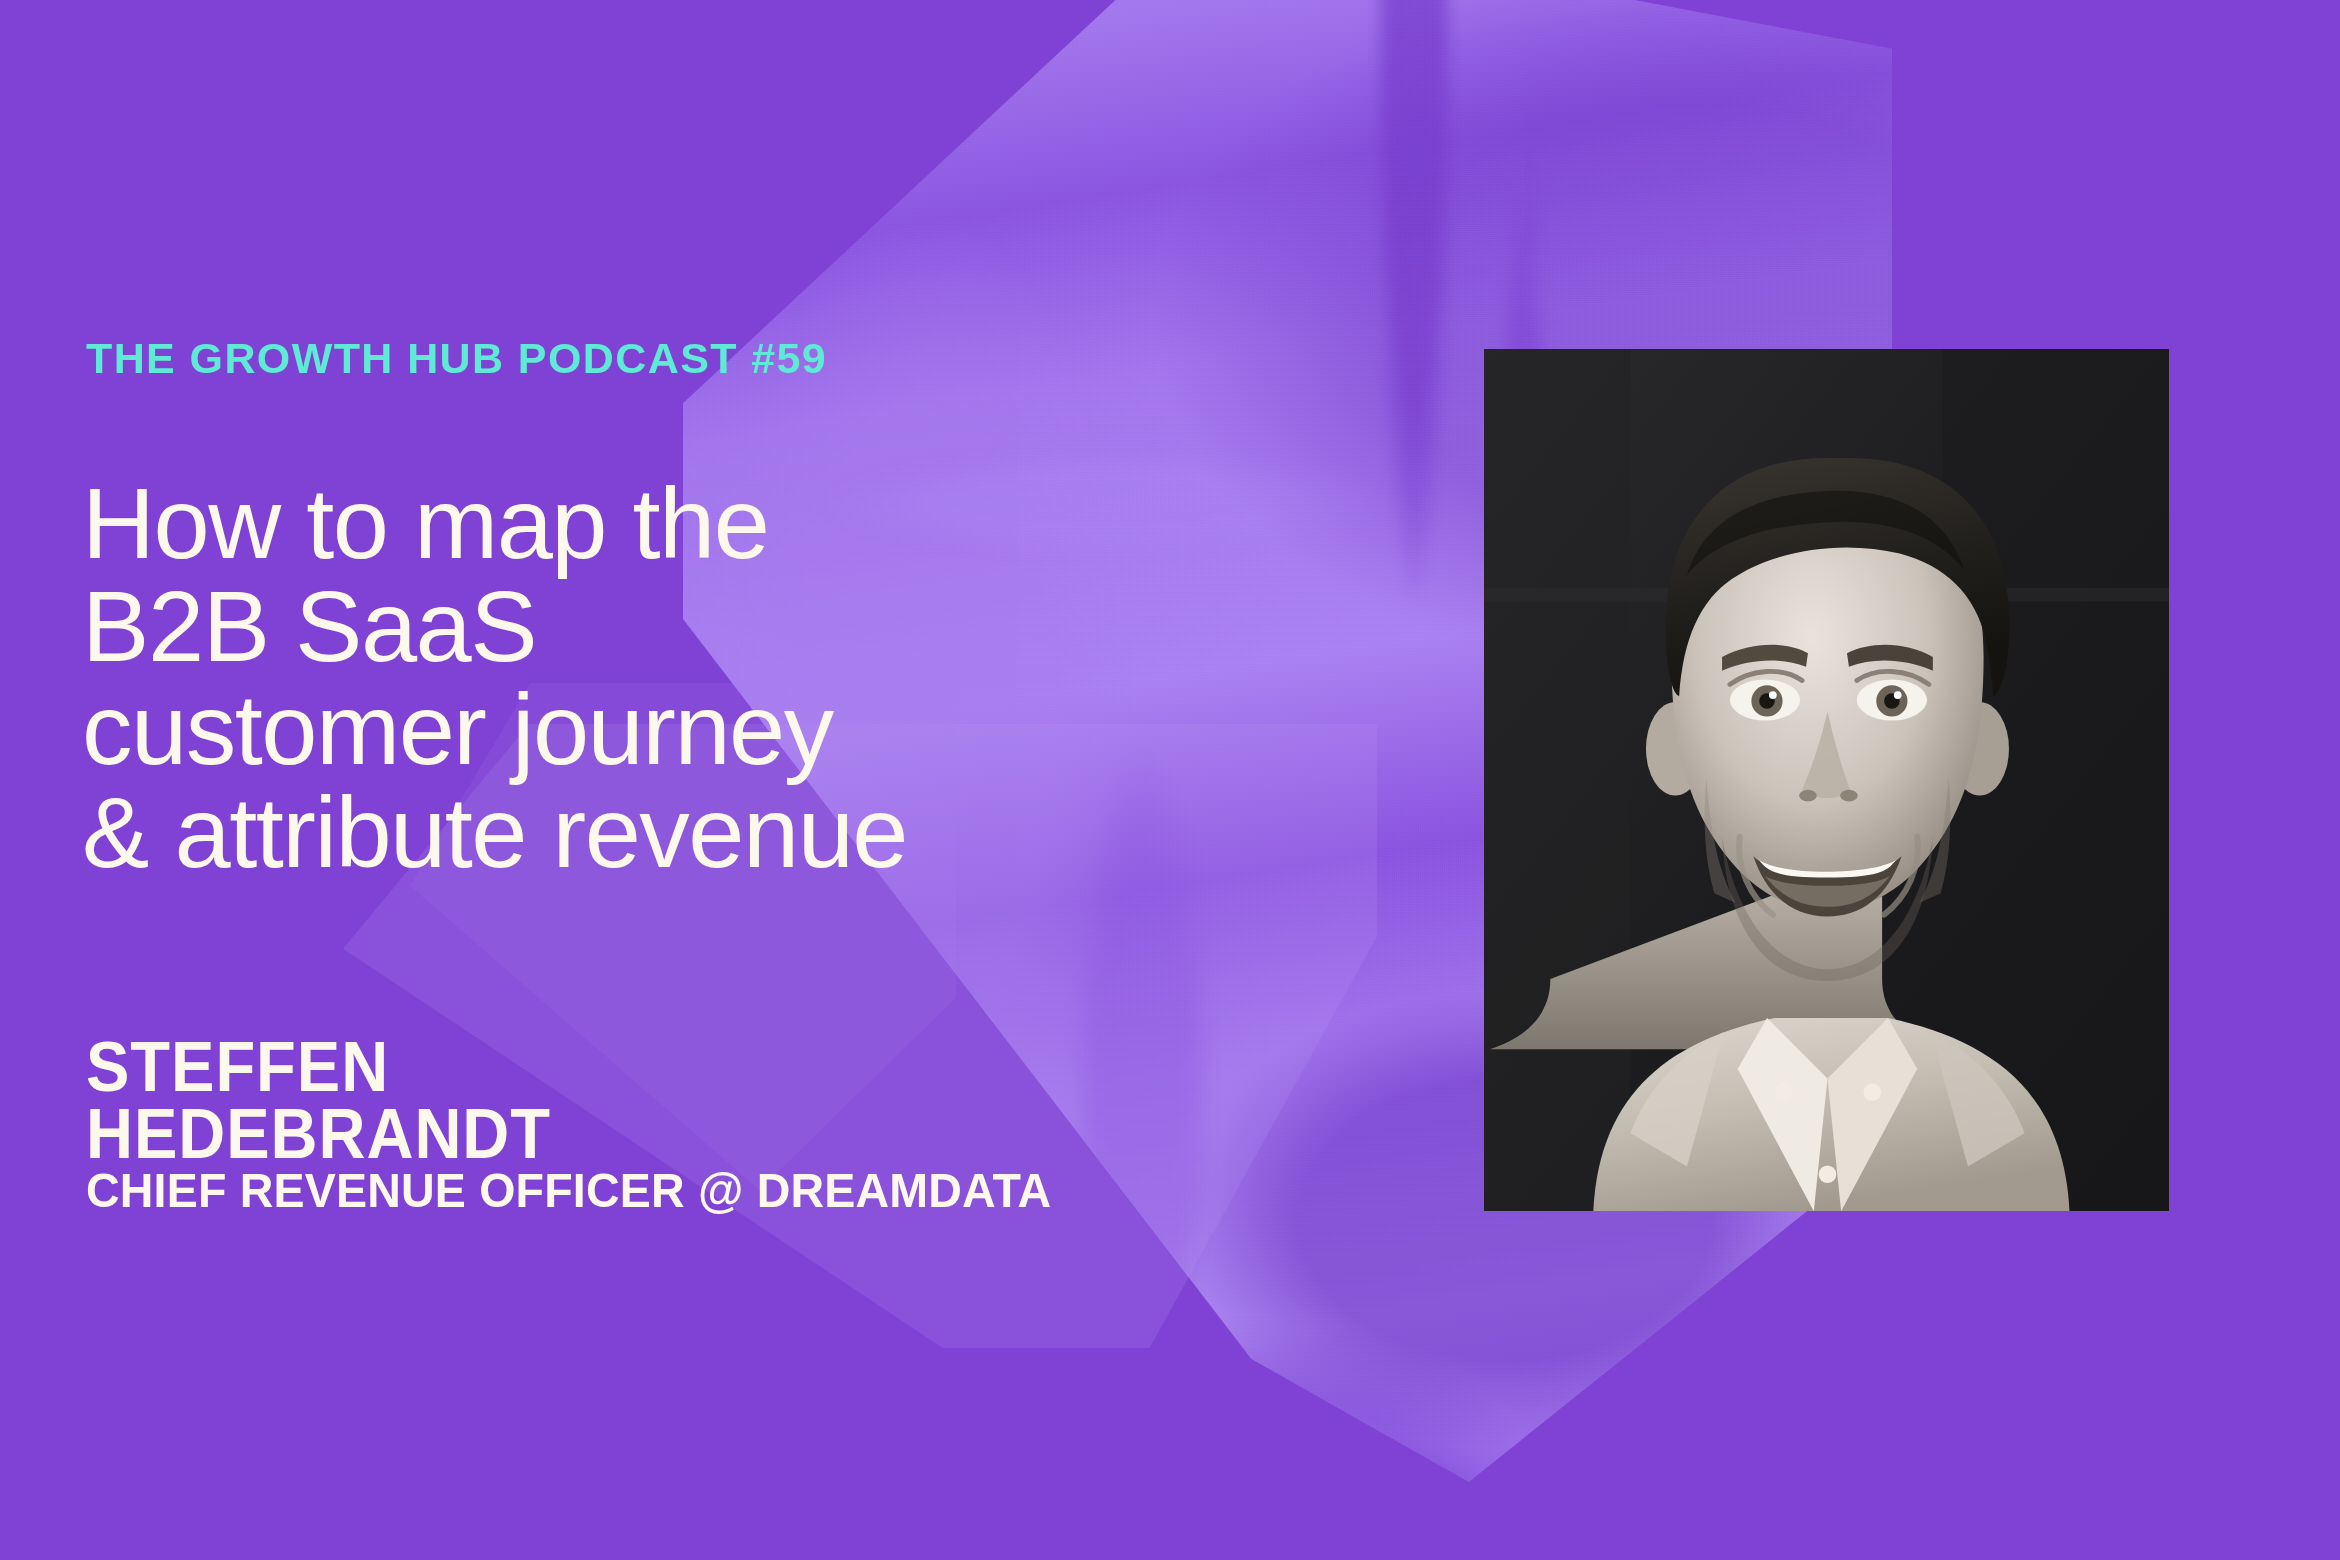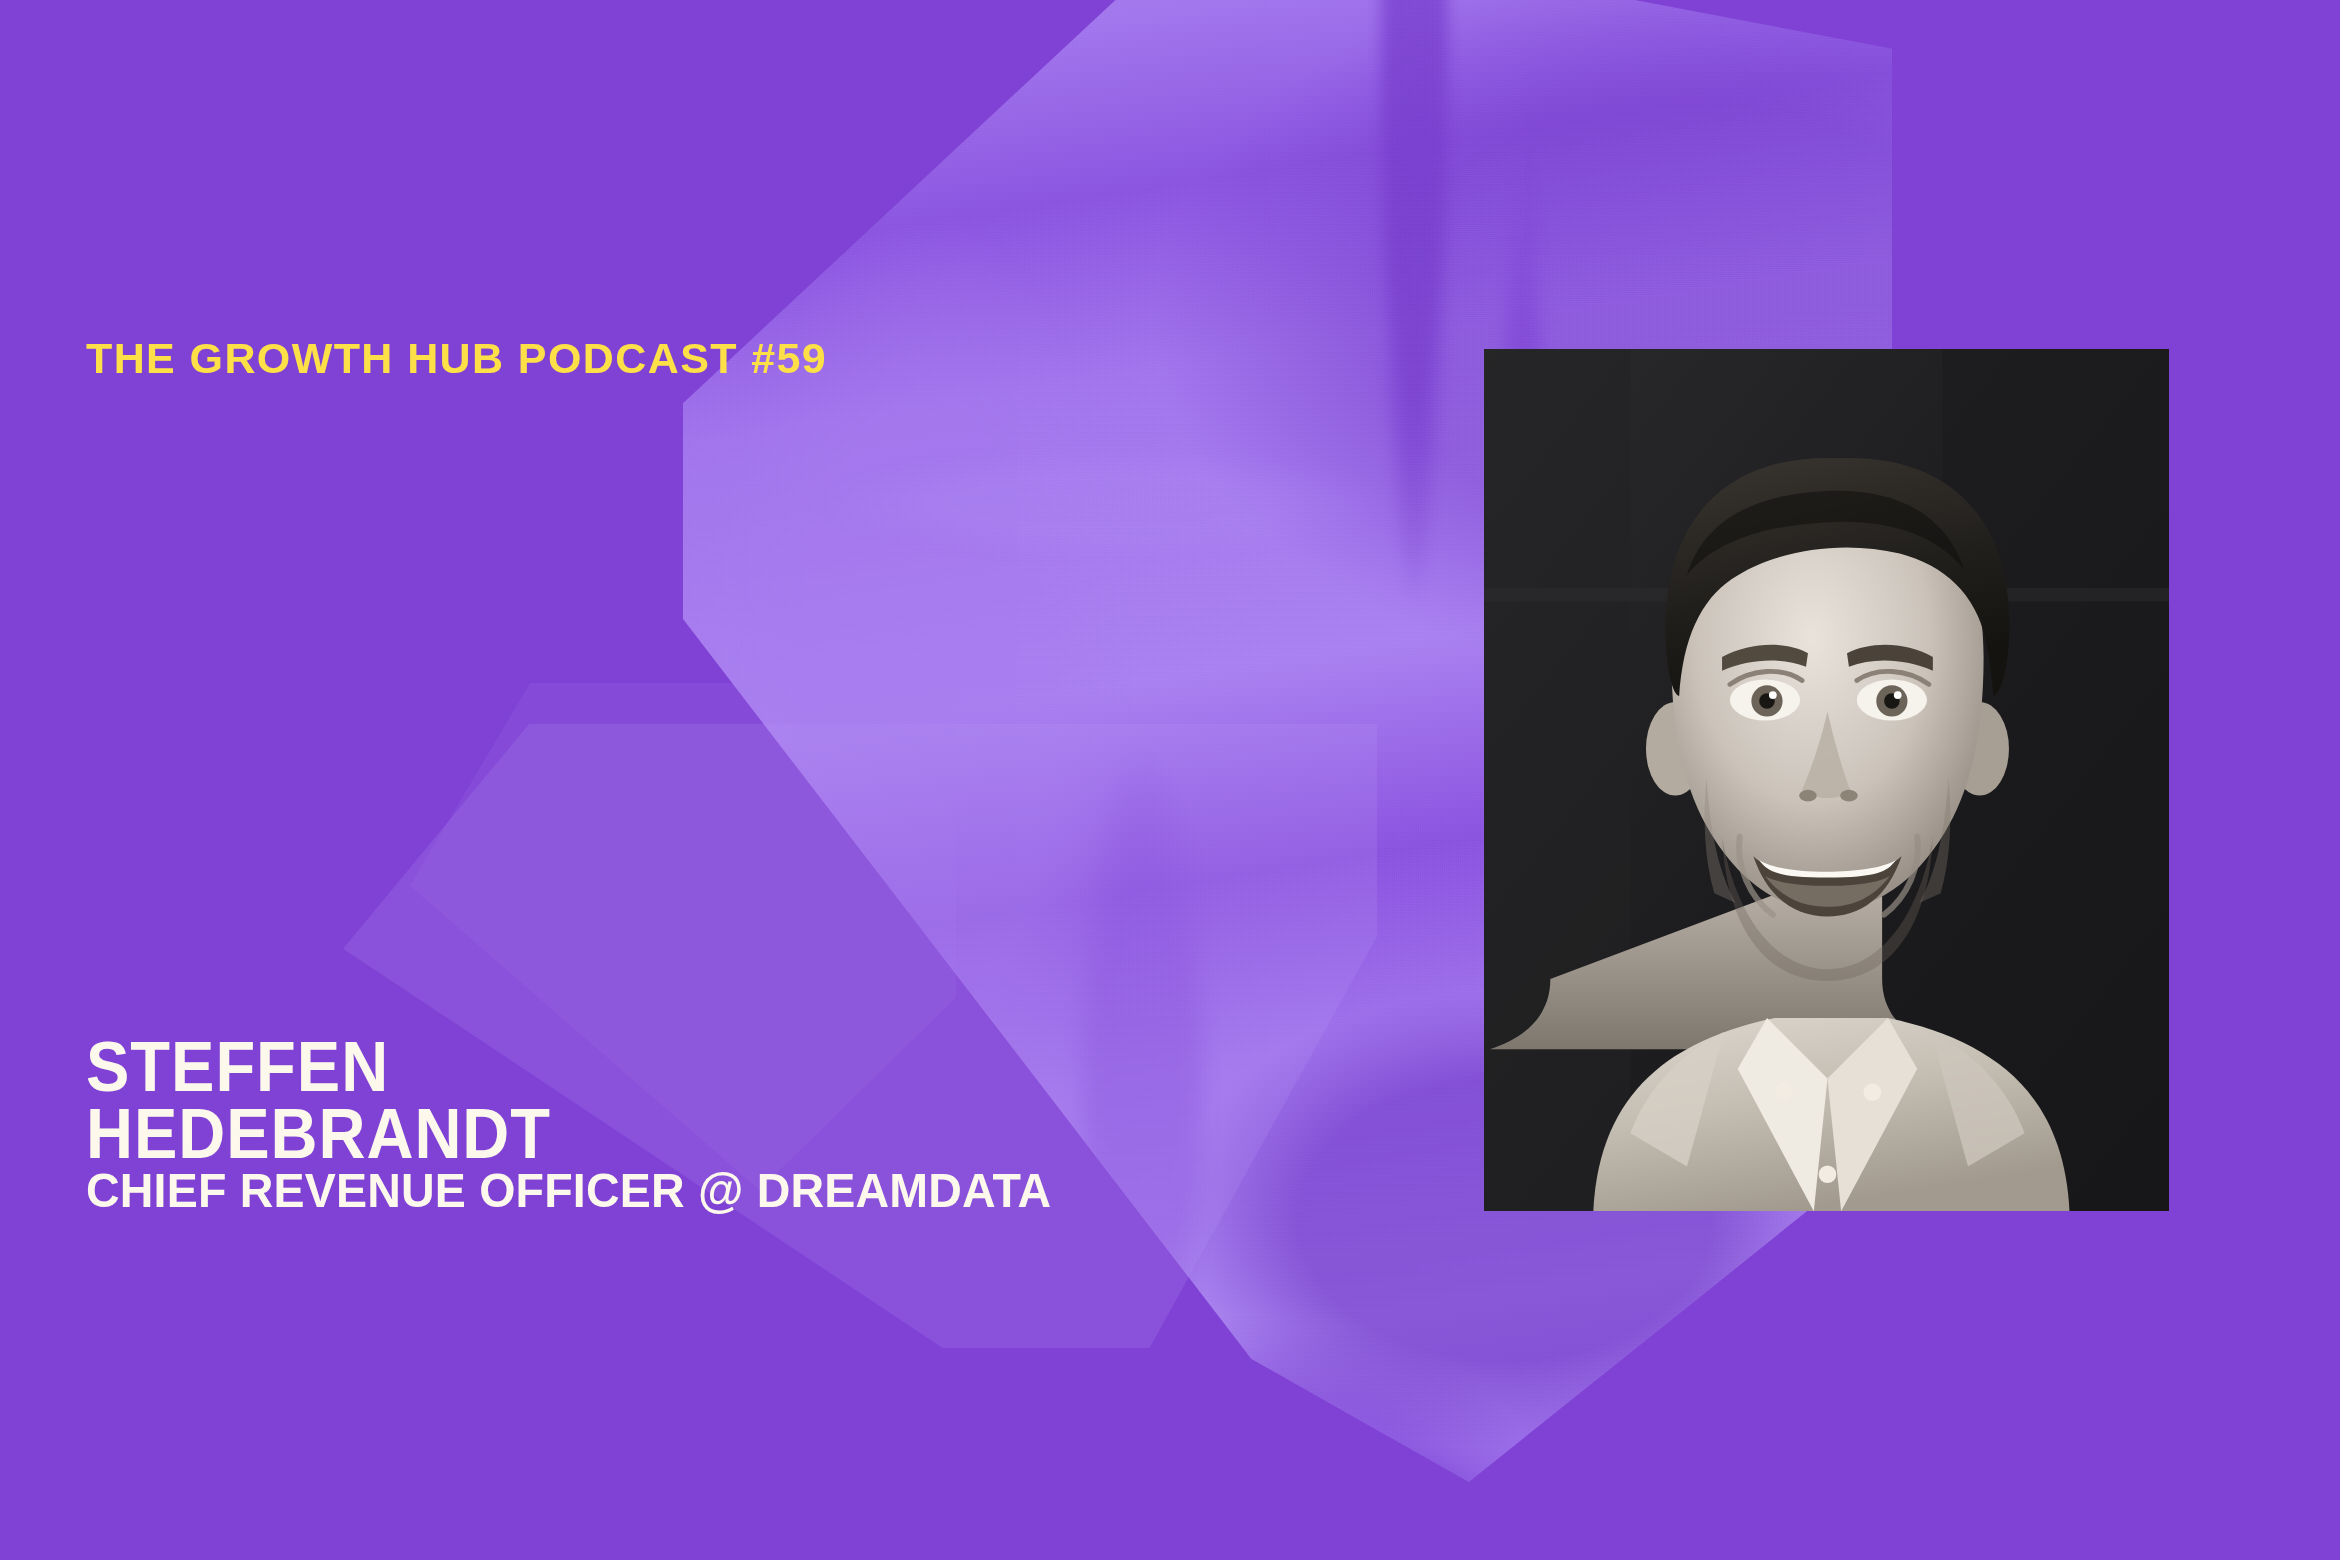--- a/index.html
+++ b/index.html
@@ -115,21 +115,21 @@
     position: absolute;
     left: 86px;
     top: 0;
     width: 1385px;
     height: 100%;
   }
   .eyebrow {
     position: absolute;
     top: 337px;
     left: 0;
-    color: #fde047;
+    color: #5eead4;
     font-size: 43px;
     font-weight: 700;
     letter-spacing: 1.4px;
     line-height: 1;
     white-space: nowrap;
   }
   .headline {
     position: absolute;
     top: 404px;
     left: -3.9px;
@@ -191,20 +191,24 @@
       <div class="hex-veins"></div>
       <div class="hex-grain"></div>
     </div>
     <div class="diamond"></div>
     <div class="diamond-2"></div>
   </div>
 
   <div class="content">
     <div class="eyebrow">THE GROWTH HUB PODCAST #59</div>
 
+    <h1 class="headline">How to map the
+B2B SaaS
+customer journey
+&amp; attribute revenue</h1>
 
     <div class="speaker">STEFFEN
 HEDEBRANDT</div>
 
     <div class="role">CHIEF REVENUE OFFICER @ DREAMDATA</div>
   </div>
 
   <div class="portrait">
     <svg viewBox="0 0 702 884" preserveAspectRatio="xMidYMid slice">
       <defs>

